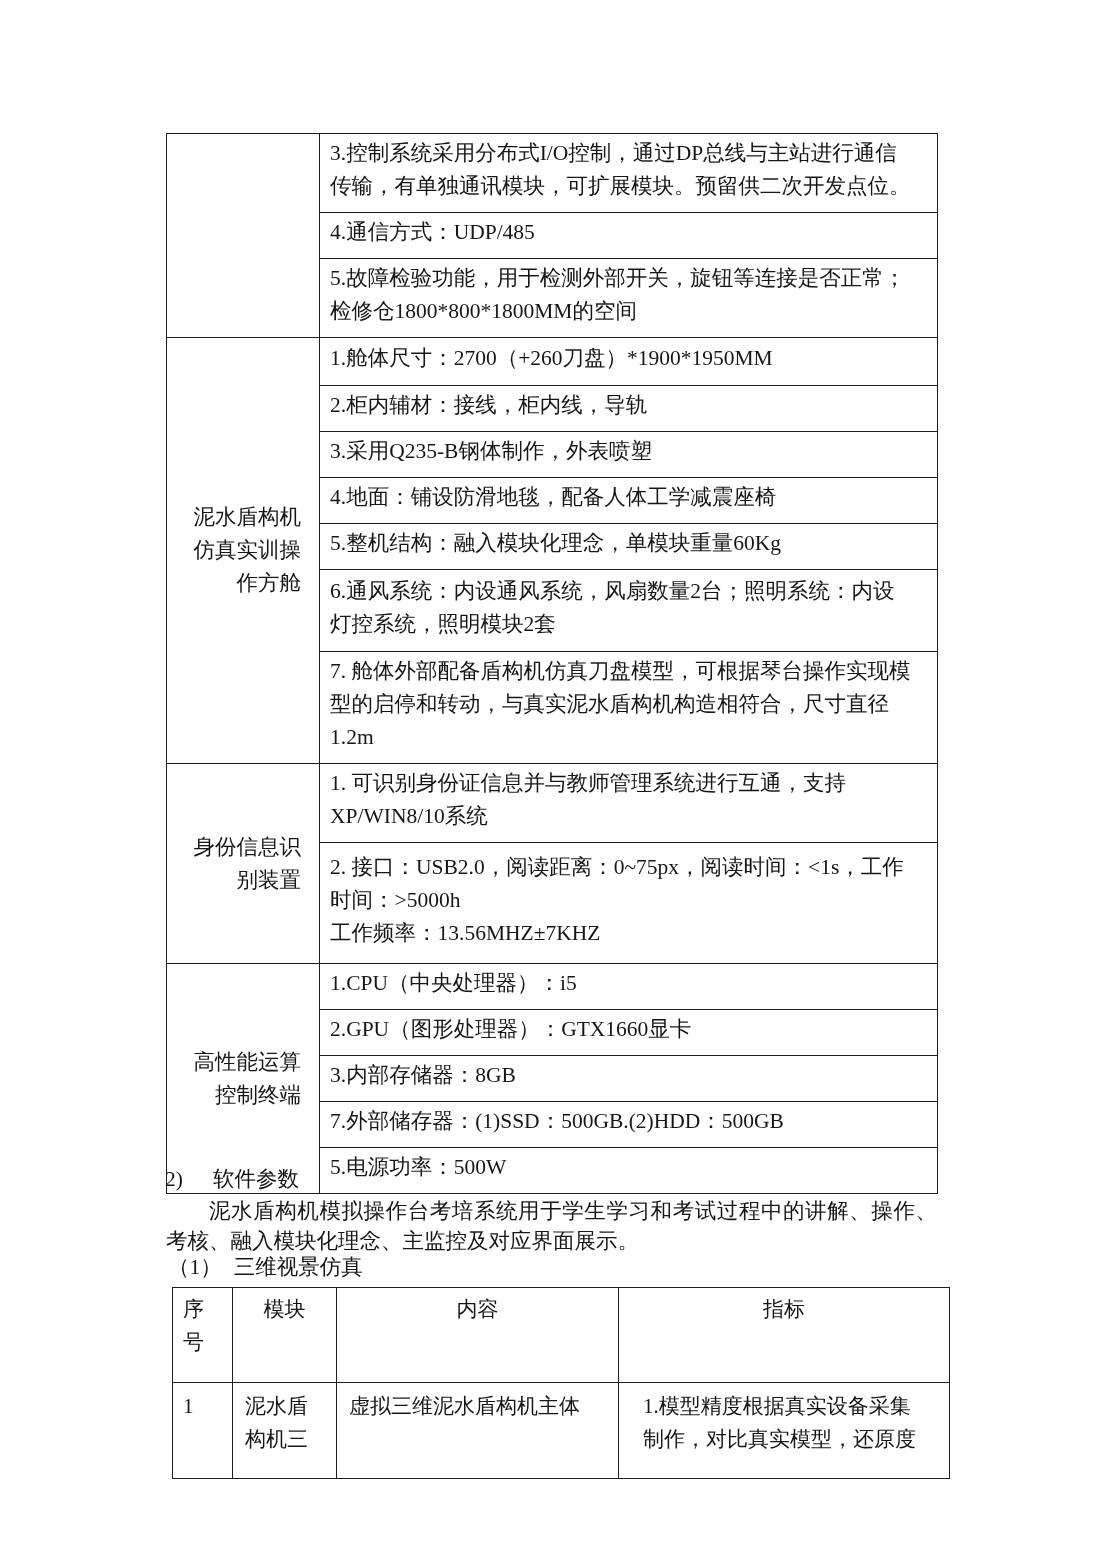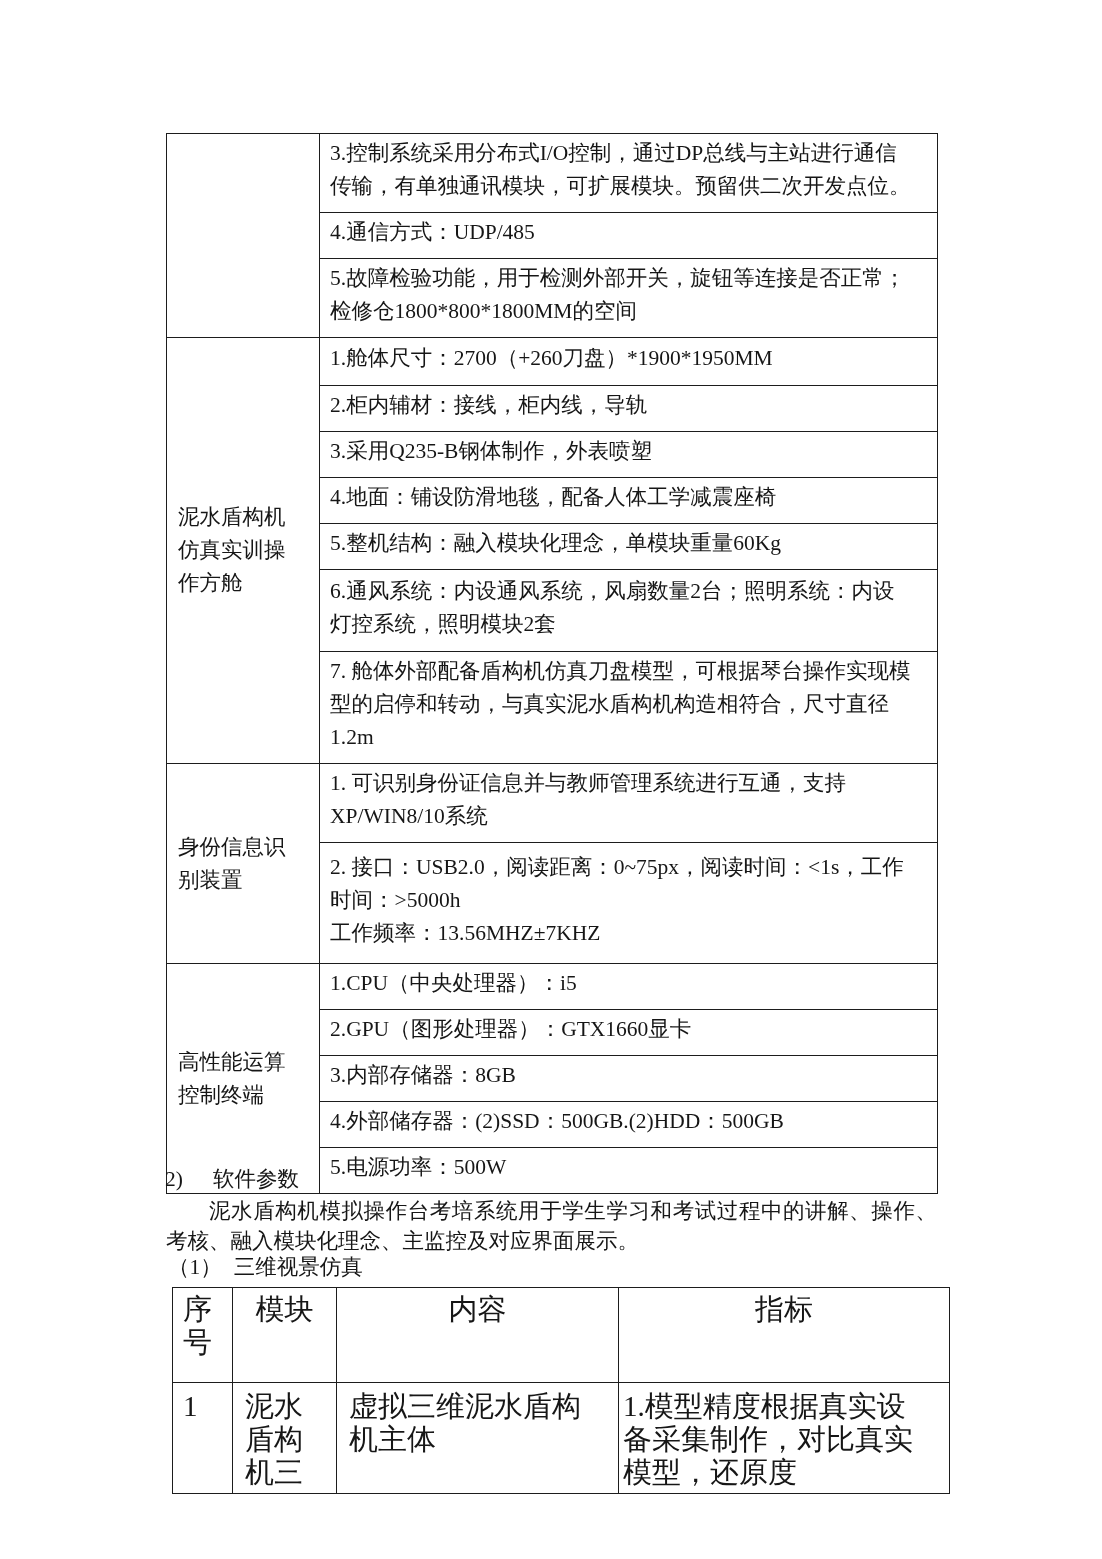--- a/index.html
+++ b/index.html
@@ -25,21 +25,21 @@
   }
   table.spec td {
     border: 1.6px solid #1d1d1d;
     font-size: 21.5px;
     line-height: 33px;
     vertical-align: middle;
   }
   td.cat {
     width: 153px;
     padding: 4px 18px 4px 11px;
-    text-align: left;
+    text-align: right;
   }
   td.item {
     width: 618px;
     padding: 3px 25px 9px 10px;
   }
   td.item .p2 { }
 
   
   .sw-heading {
     position: absolute;
@@ -76,34 +76,34 @@
   table.mod {
     position: absolute;
     left: 172px;
     top: 1287px;
     width: 765px;
     border-collapse: collapse;
     table-layout: fixed;
   }
   table.mod td {
     border: 1.6px solid #1d1d1d;
-    font-size: 29px;
+    font-size: 21px;
     line-height: 33px;
     vertical-align: top;
   }
   table.mod .c-no   { width: 60px; }
   table.mod .c-mod  { width: 104px; }
   table.mod .c-cont { width: 282px; }
   table.mod .c-ind  { width: 331px; }
   table.mod td.hd { padding: 5px 6px 4px 6px; text-align: center; }
   table.mod td.hd.first { text-align: left; padding-left: 10px; padding-right: 10px; }
   table.mod td.bd { padding: 7px 10px 4px 12px; }
   table.mod td.bd.no-cell { padding-left: 10px; }
   table.mod td.bd.mod-cell { padding-right: 22px; }
-  table.mod td.bd.ind-cell { padding-right: 23px; padding-left: 4px; }
+  table.mod td.bd.ind-cell { padding-right: 23px; padding-left: 24px; }
 </style>
 </head>
 <body>
 
 <div id="page">
 
   <table class="spec">
 
     <tbody>
         <tr>
@@ -155,21 +155,21 @@
       <td class="cat" rowspan="5">高性能运算控制终端</td>
       <td class="item" style="height:44px">1.CPU（中央处理器）：i5</td>
     </tr>
     <tr>
       <td class="item" style="height:44px">2.GPU（图形处理器）：GTX1660显卡</td>
     </tr>
     <tr>
       <td class="item" style="height:44px">3.内部存储器：8GB</td>
     </tr>
     <tr>
-      <td class="item" style="height:44px">4.外部储存器：(2)SSD：500GB.(2)HDD：500GB</td>
+      <td class="item" style="height:44px">7.外部储存器：(1)SSD：500GB.(2)HDD：500GB</td>
     </tr>
     <tr>
       <td class="item" style="height:45px">5.电源功率：500W</td>
     </tr>
   </tbody>
     </table>
 
   <div class="sw-heading">
     <span class="num">2)</span><span class="txt">软件参数</span>
   </div>

